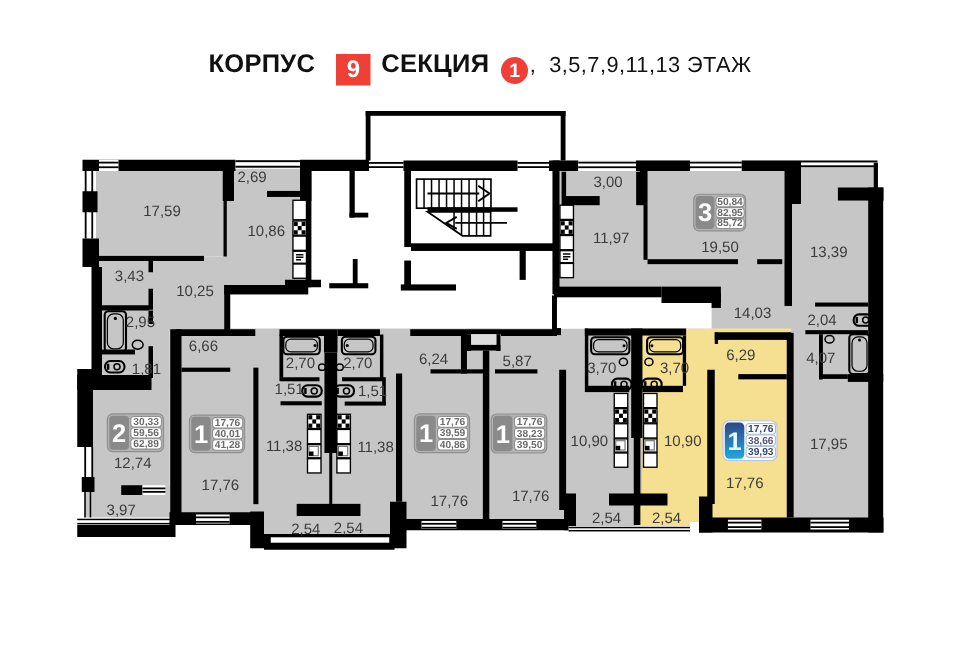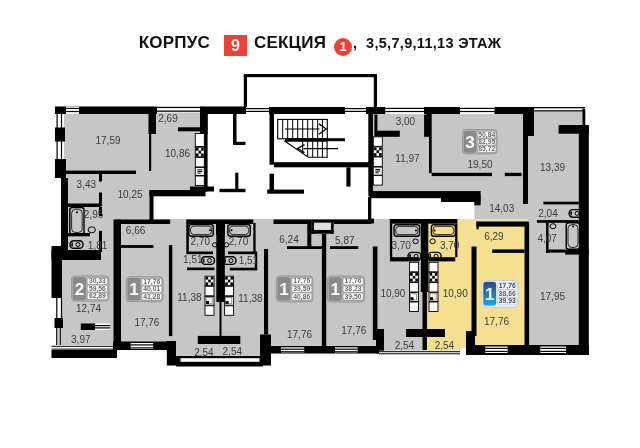--- a/index.html
+++ b/index.html
@@ -1,21 +1,21 @@
 <!DOCTYPE html>
 <html><head>
 <meta charset="utf-8">
 <style>
   html,body{margin:0;padding:0;background:#fff;width:640px;height:448px;overflow:hidden;}
   body{font-family:"Liberation Sans", sans-serif;}
   #hdr{position:absolute;left:0;top:33px;width:640px;text-align:center;white-space:nowrap;}
   #hdr .t1{font-weight:bold;font-size:17px;color:#111;letter-spacing:.2px;text-align:right;}
   #hdr .sq{display:inline-block;background:#ee4036;color:#fff;font-weight:bold;font-size:16px;width:23px;height:21px;line-height:21px;text-align:center;vertical-align:-3px;margin:0 7px 0 14px;}
   #hdr .ci{display:inline-block;background:#ee4036;color:#fff;font-weight:bold;font-size:13px;width:18px;height:18px;line-height:18px;border-radius:50%;text-align:center;vertical-align:-3px;margin:0 1px 0 8px;}
-  #hdr .t2{font-weight:bold;font-size:14.5px;color:#111;letter-spacing:.3px;}
+  #hdr .t2{font-weight:normal;font-size:14.5px;color:#111;letter-spacing:.3px;}
   svg{position:absolute;left:0;top:0;}
   text{font-family:"Liberation Sans", sans-serif;}
   .rm{font-size:10px;}
 </style>
 </head>
 <body>
 
 <div id="hdr"><span class="t1">КОРПУС</span><span class="sq">9</span><span class="t1">СЕКЦИЯ</span><span class="ci">1</span><span class="t2">,&nbsp;&nbsp;3,5,7,9,11,13 ЭТАЖ</span></div>
 <svg width="640" height="448" viewBox="0 0 640 448">
 <g>

